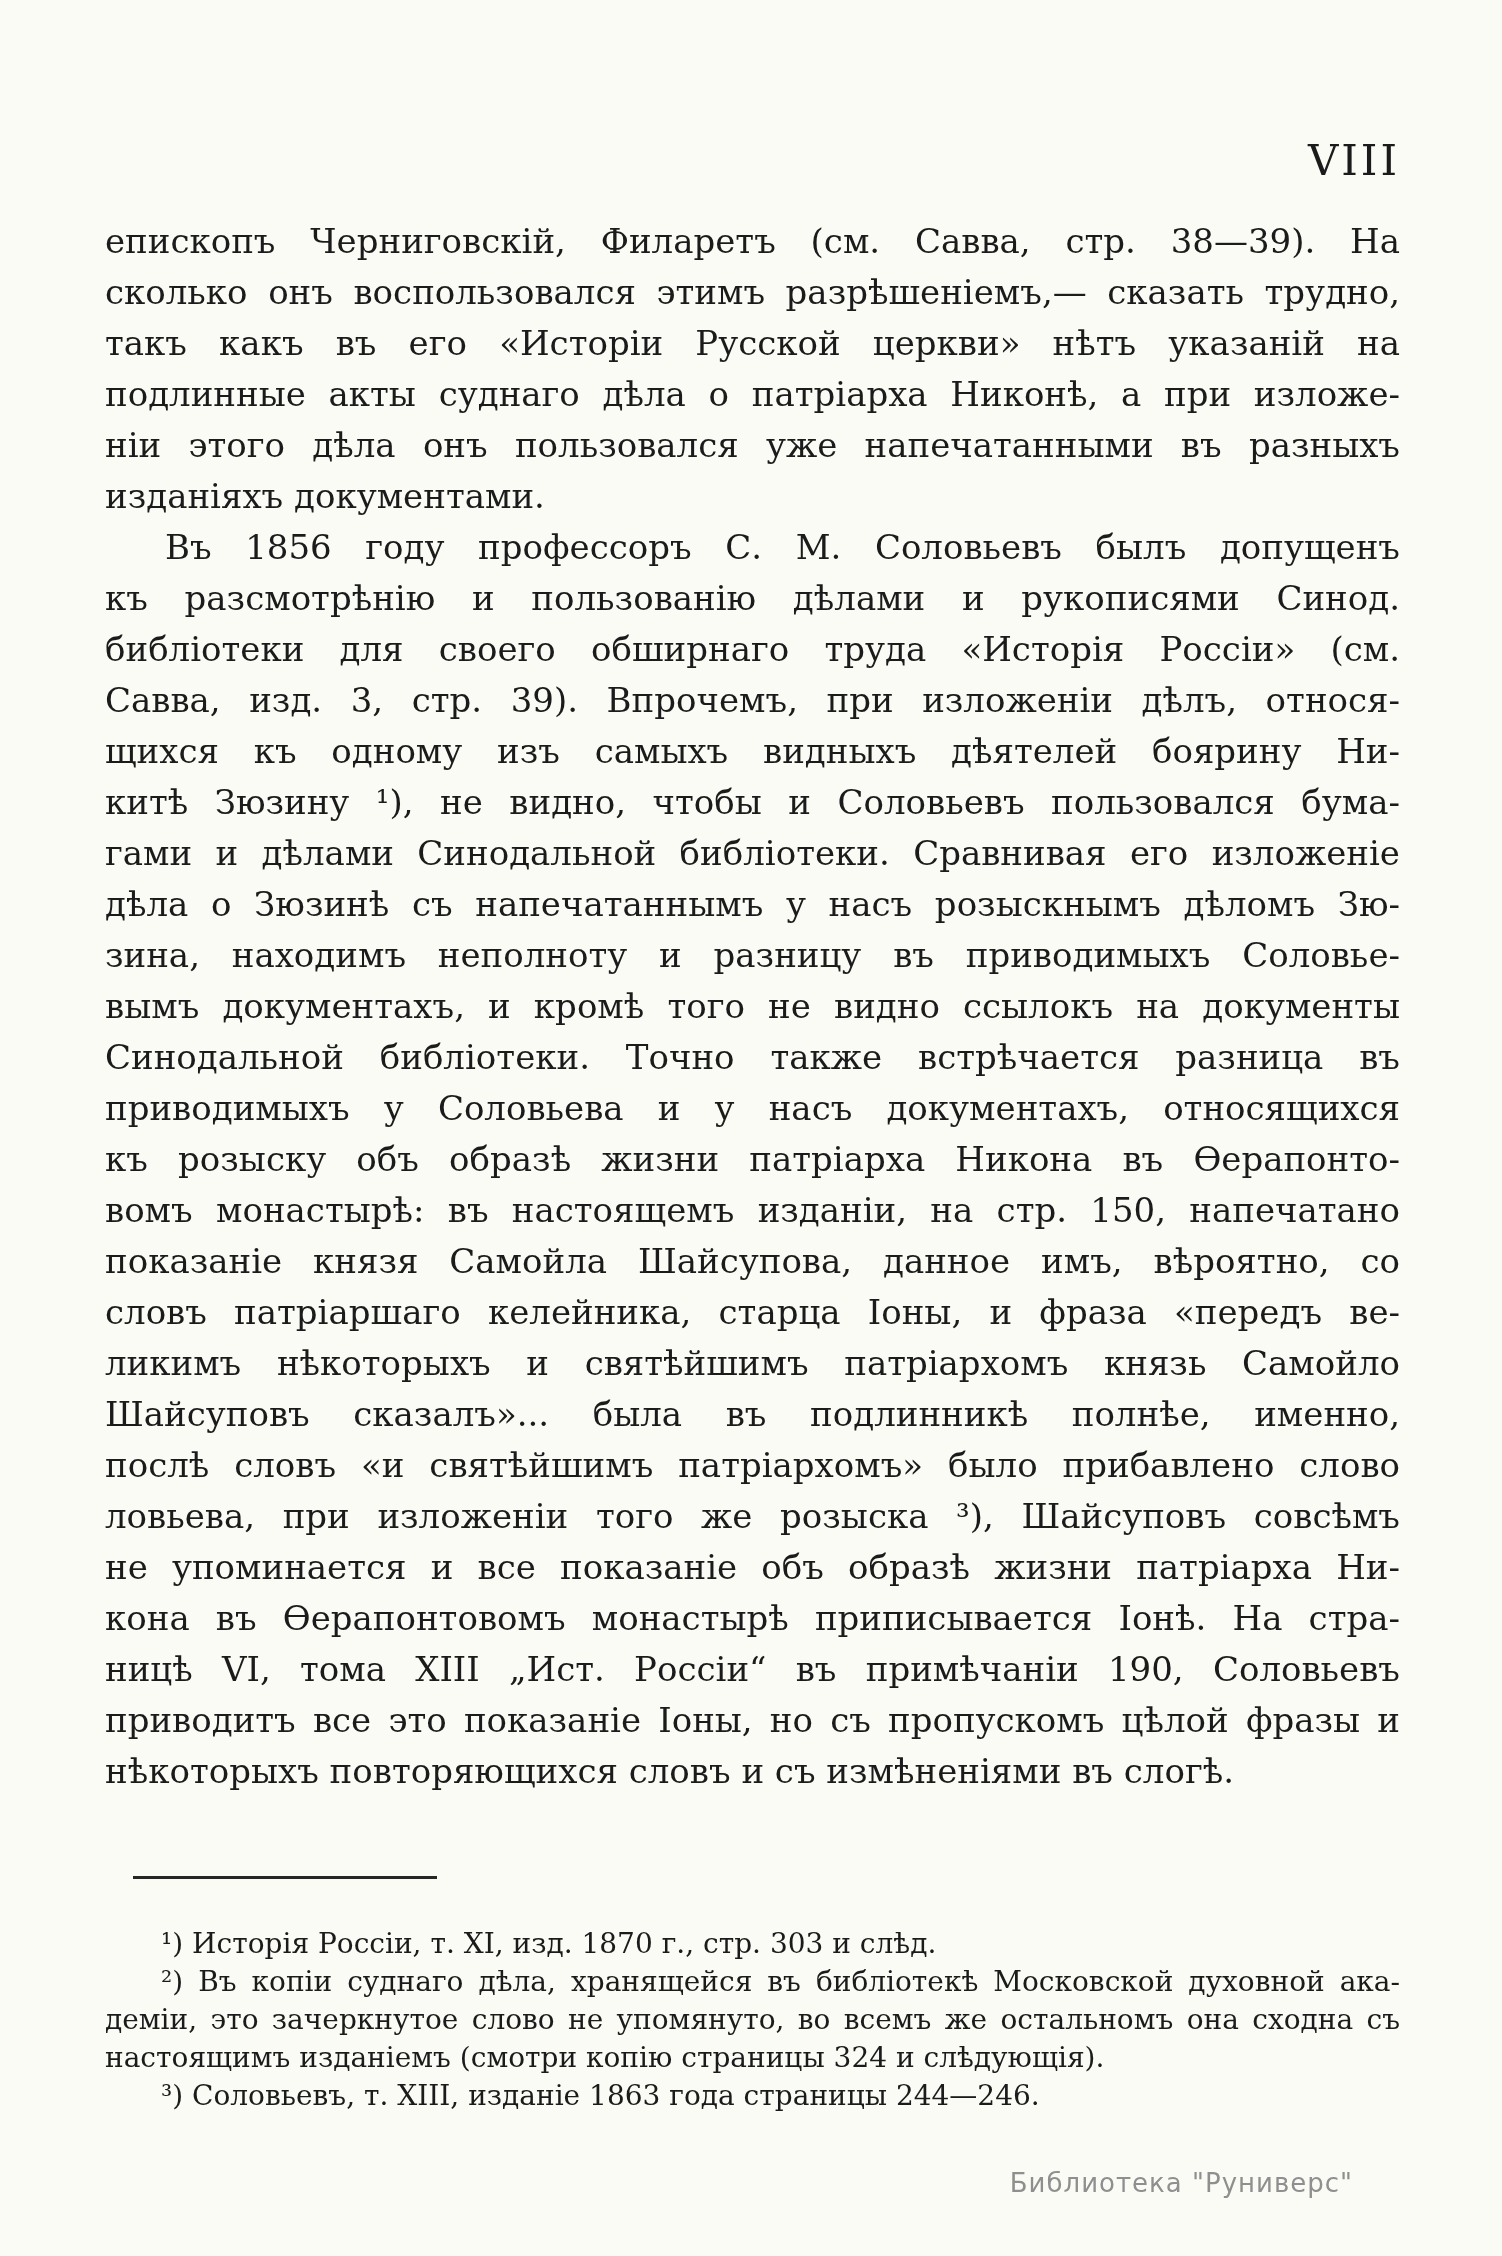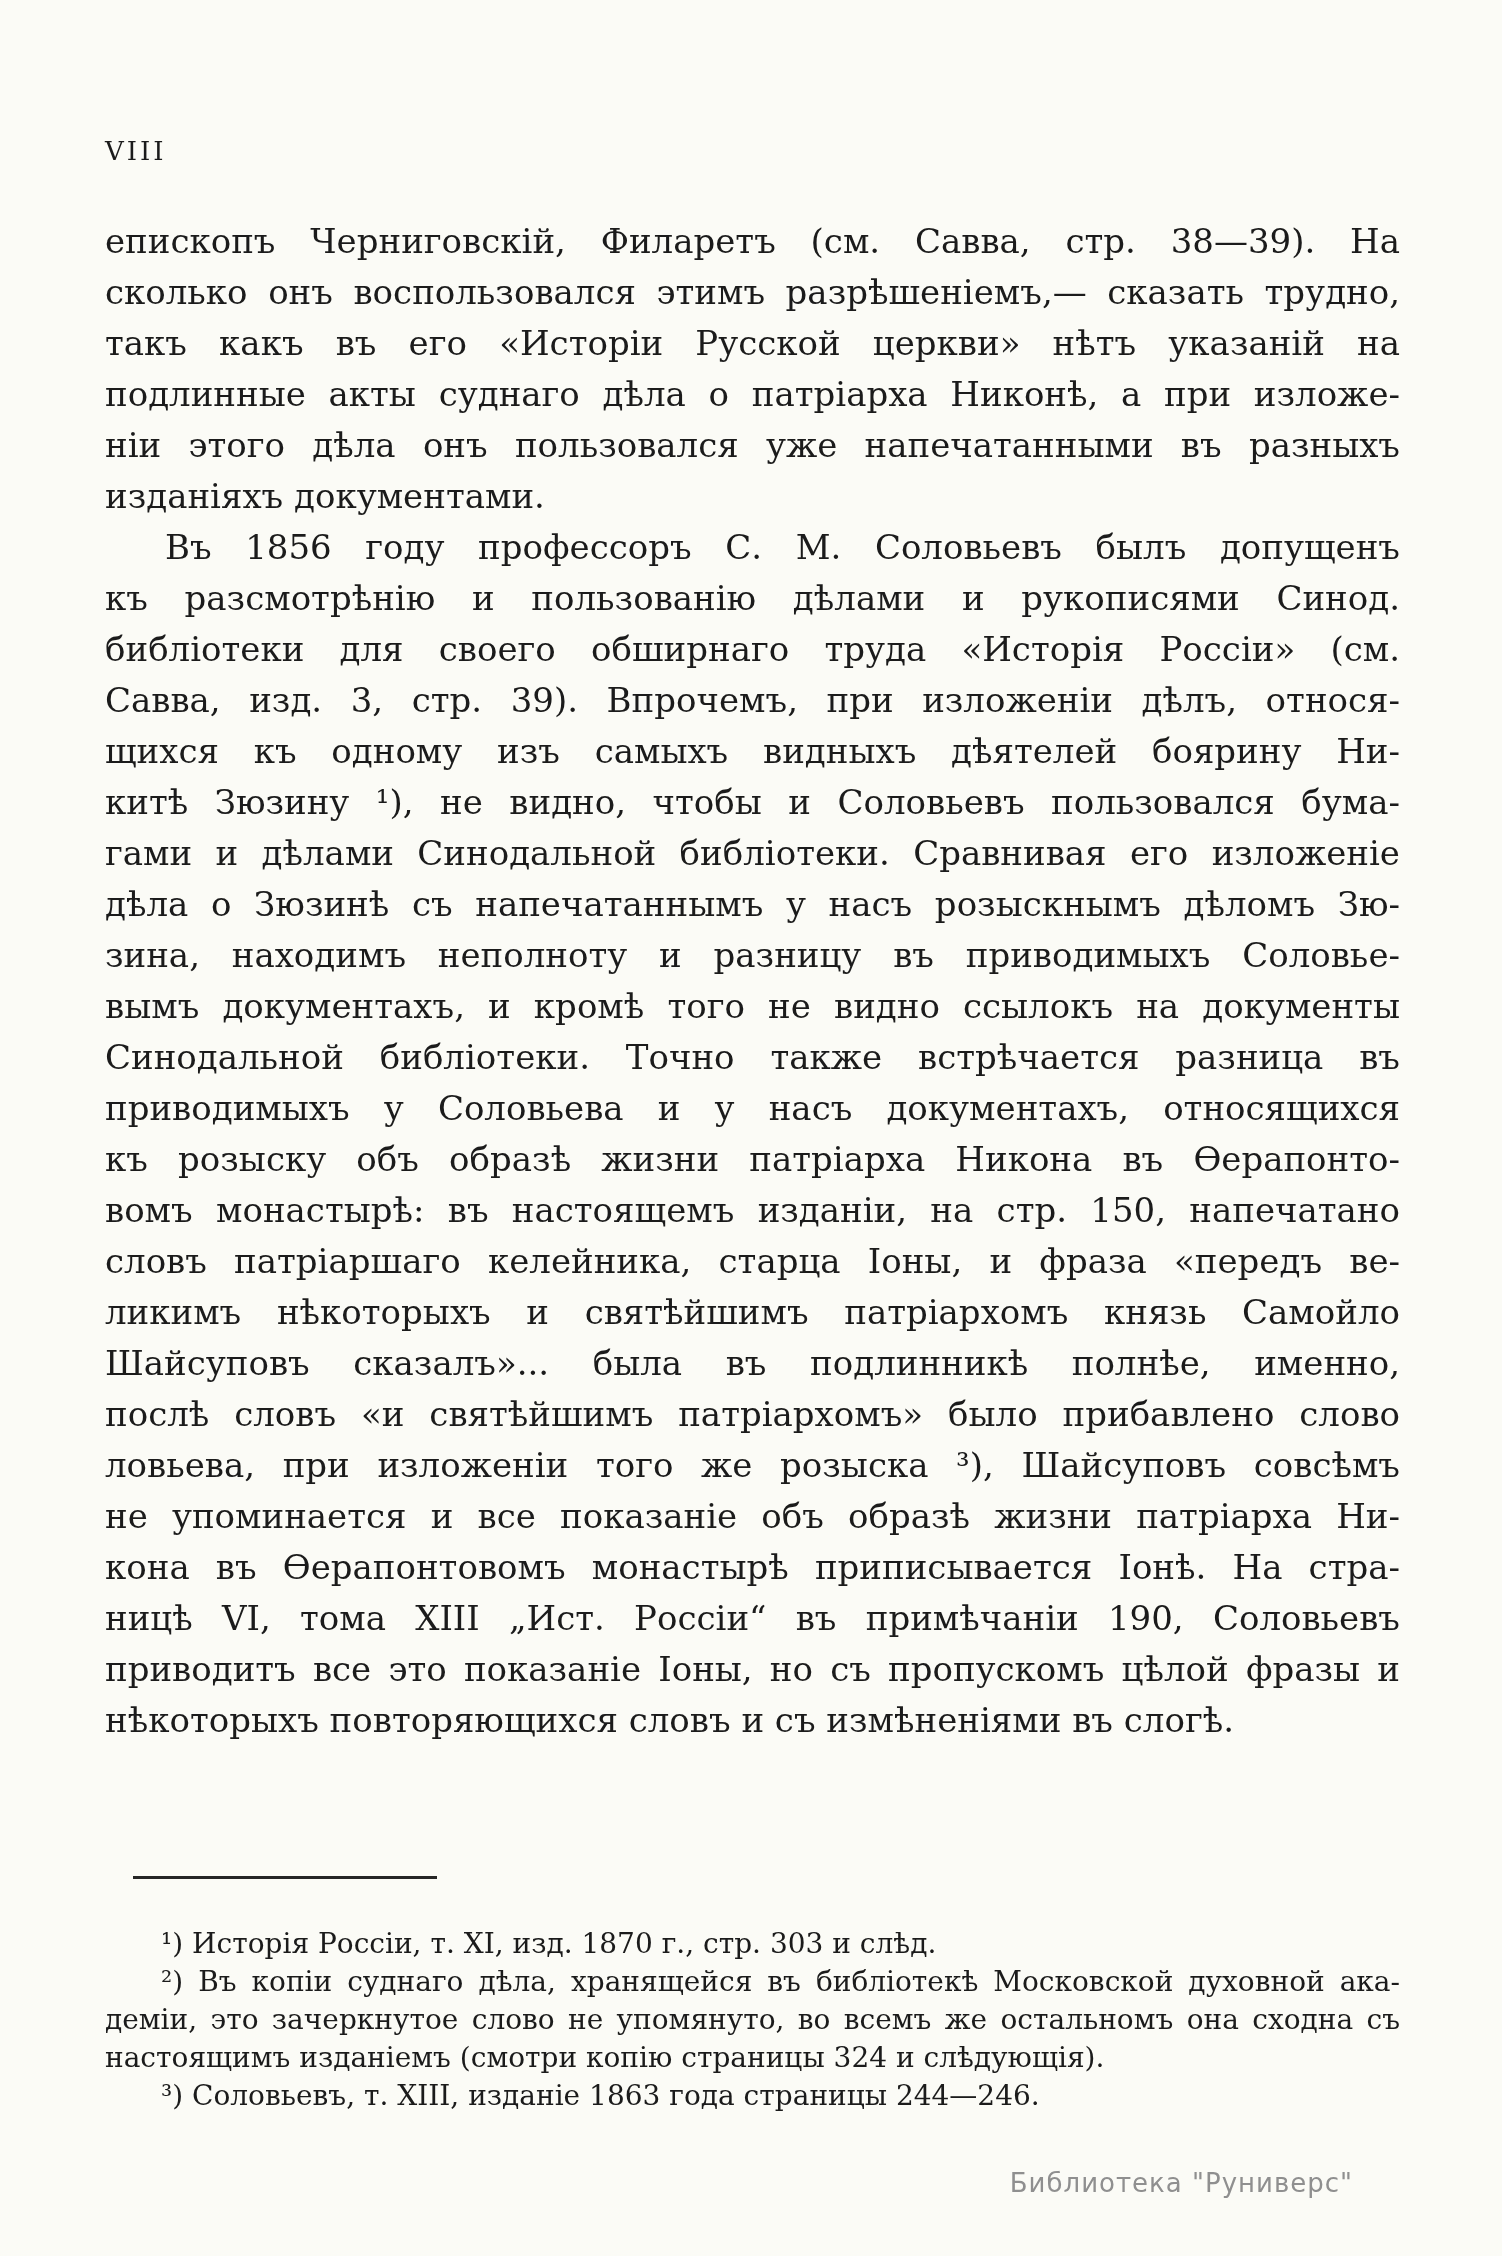--- a/index.html
+++ b/index.html
@@ -12,22 +12,22 @@
     background: #fbfbf6;
     color: #1b1b1b;
     font-family: "DejaVu Serif", "Liberation Serif", serif;
     overflow: hidden;
   }
   .page-number {
     position: absolute;
     top: 136px;
     left: 105px;
     width: 1295px;
-    text-align: left;
-    font-size: 26px;
+    text-align: right;
+    font-size: 42px;
     letter-spacing: 3px;
   }
   .body-text {
     position: absolute;
     top: 216px;
     left: 105px;
     width: 1295px;
     font-size: 34px;
     line-height: 51px;
   }
@@ -95,20 +95,21 @@
         <div class="line">щихся къ одному изъ самыхъ видныхъ дѣятелей боярину Ни-</div>
         <div class="line">китѣ Зюзину ¹), не видно, чтобы и Соловьевъ пользовался бума-</div>
         <div class="line">гами и дѣлами Синодальной библіотеки. Сравнивая его изложеніе</div>
         <div class="line">дѣла о Зюзинѣ съ напечатаннымъ у насъ розыскнымъ дѣломъ Зю-</div>
         <div class="line">зина, находимъ неполноту и разницу въ приводимыхъ Соловье-</div>
         <div class="line">вымъ документахъ, и кромѣ того не видно ссылокъ на документы</div>
         <div class="line">Синодальной библіотеки. Точно также встрѣчается разница въ</div>
         <div class="line">приводимыхъ у Соловьева и у насъ документахъ, относящихся</div>
         <div class="line">къ розыску объ образѣ жизни патріарха Никона въ Ѳерапонто-</div>
         <div class="line">вомъ монастырѣ: въ настоящемъ изданіи, на стр. 150, напечатано</div>
+        <div class="line">показаніе князя Самойла Шайсупова, данное имъ, вѣроятно, со</div>
         <div class="line">словъ патріаршаго келейника, старца Іоны, и фраза «передъ ве-</div>
         <div class="line">ликимъ нѣкоторыхъ и святѣйшимъ патріархомъ князь Самойло</div>
         <div class="line">Шайсуповъ сказалъ»... была въ подлинникѣ полнѣе, именно,</div>
         <div class="line">послѣ словъ «и святѣйшимъ патріархомъ» было прибавлено слово</div>
         <div class="line">ловьева, при изложеніи того же розыска ³), Шайсуповъ совсѣмъ</div>
         <div class="line">не упоминается и все показаніе объ образѣ жизни патріарха Ни-</div>
         <div class="line">кона въ Ѳерапонтовомъ монастырѣ приписывается Іонѣ. На стра-</div>
         <div class="line">ницѣ VI, тома XIII „Ист. Россіи“ въ примѣчаніи 190, Соловьевъ</div>
         <div class="line">приводитъ все это показаніе Іоны, но съ пропускомъ цѣлой фразы и</div>
         <div class="line last">нѣкоторыхъ повторяющихся словъ и съ измѣненіями въ слогѣ.</div>

